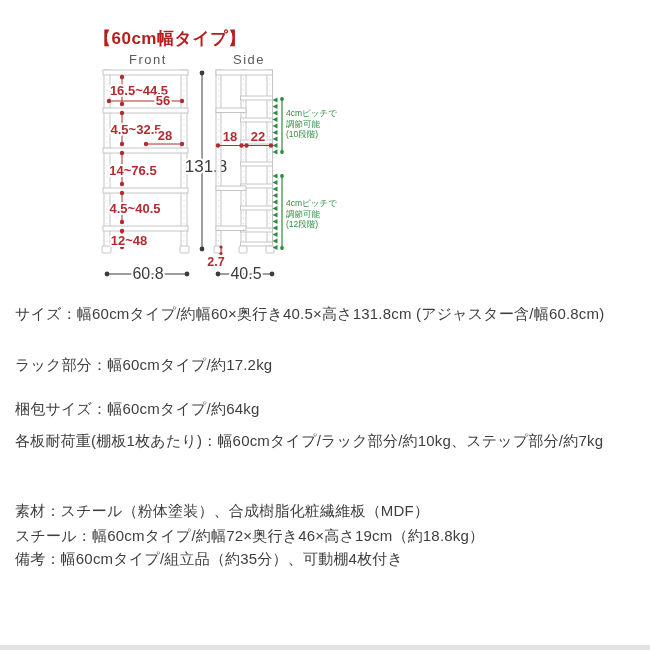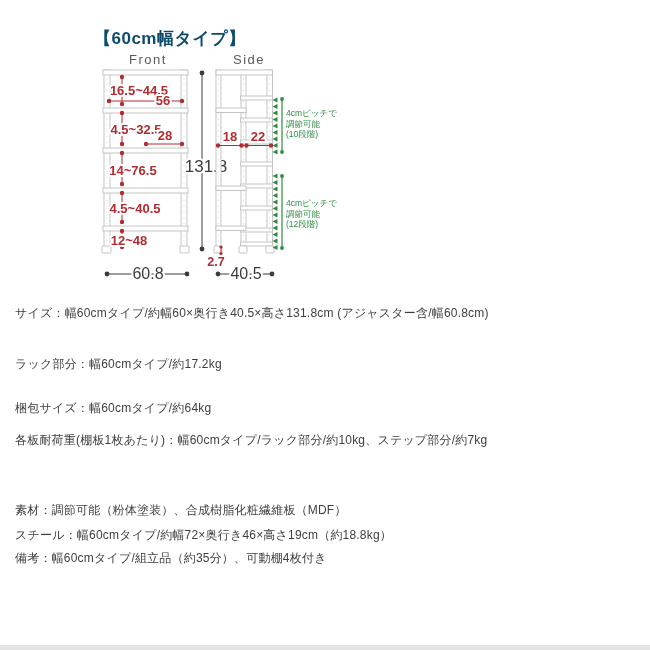--- a/index.html
+++ b/index.html
@@ -3,26 +3,26 @@
 <meta charset="utf-8">
 <style>
   html,body{margin:0;padding:0;}
   body{
     width:650px;height:650px;position:relative;background:#ffffff;
     font-family:"Liberation Sans","DejaVu Sans",sans-serif;
     overflow:hidden;
   }
   .title{
     position:absolute;left:94px;top:27px;
-    font-size:17px;font-weight:600;color:#0c4a6e;letter-spacing:.5px;
+    font-size:17px;font-weight:600;color:#b91c1c;letter-spacing:.5px;
   }
   .diagram-svg{position:absolute;left:0;top:0;}
   .spec-line{
     position:absolute;left:15px;right:10px;
-    font-size:12px;color:#3e3e3e;letter-spacing:.2px;white-space:nowrap;
+    font-size:15px;color:#3e3e3e;letter-spacing:.2px;white-space:nowrap;
   }
   .bottom-strip{
     position:absolute;left:0;top:645px;width:650px;height:5px;background:#e3e3e3;
   }
   
   text{font-family:"Liberation Sans","DejaVu Sans",sans-serif;}
   .halo{paint-order:stroke fill;stroke:#ffffff;stroke-width:4px;stroke-linejoin:round;}
   .dimred{fill:#b02c31;font-size:13px;font-weight:bold;}
   .dimred-sm{fill:#b02c31;font-size:12.5px;font-weight:bold;}
   .dimdark{fill:#3c3c3c;font-size:16px;}
@@ -196,17 +196,17 @@
     <text class="gnote" x="286" y="206">4cmピッチで</text>
     <text class="gnote" x="286" y="216.5">調節可能</text>
     <text class="gnote" x="286" y="227">(12段階)</text>
   </g>
 </svg>
 
 <div class="spec-line" style="top:305px">サイズ：幅60cmタイプ/約幅60×奥行き40.5×高さ131.8cm (アジャスター含/幅60.8cm)</div>
 <div class="spec-line" style="top:356px">ラック部分：幅60cmタイプ/約17.2kg</div>
 <div class="spec-line" style="top:400px">梱包サイズ：幅60cmタイプ/約64kg</div>
 <div class="spec-line" style="top:432px">各板耐荷重(棚板1枚あたり)：幅60cmタイプ/ラック部分/約10kg、ステップ部分/約7kg</div>
-<div class="spec-line" style="top:502px">素材：調節可能（粉体塗装）、合成樹脂化粧繊維板（MDF）</div>
+<div class="spec-line" style="top:502px">素材：スチール（粉体塗装）、合成樹脂化粧繊維板（MDF）</div>
 <div class="spec-line" style="top:527px">スチール：幅60cmタイプ/約幅72×奥行き46×高さ19cm（約18.8kg）</div>
 <div class="spec-line" style="top:550px">備考：幅60cmタイプ/組立品（約35分）、可動棚4枚付き</div>
 
 <div class="bottom-strip"></div>
 
 </body></html>

